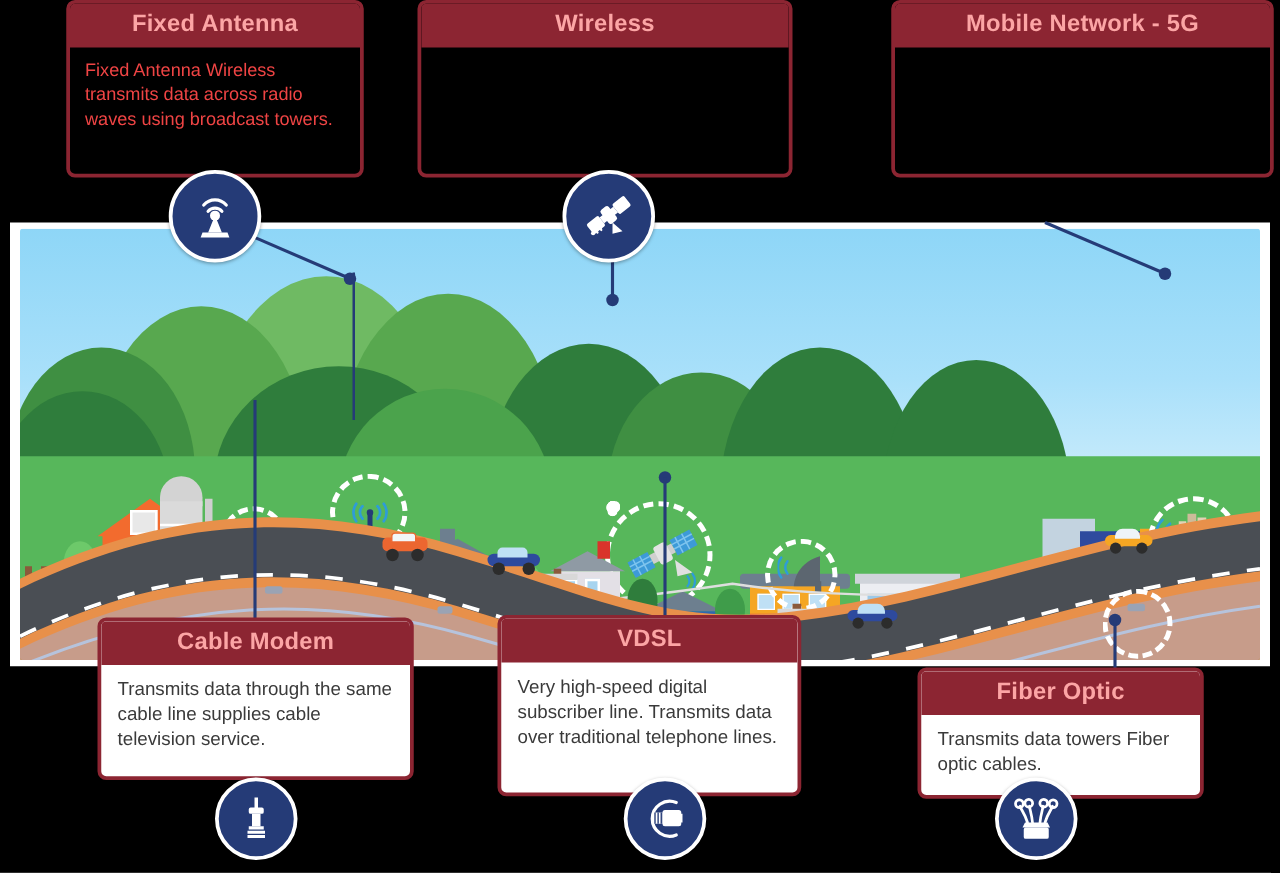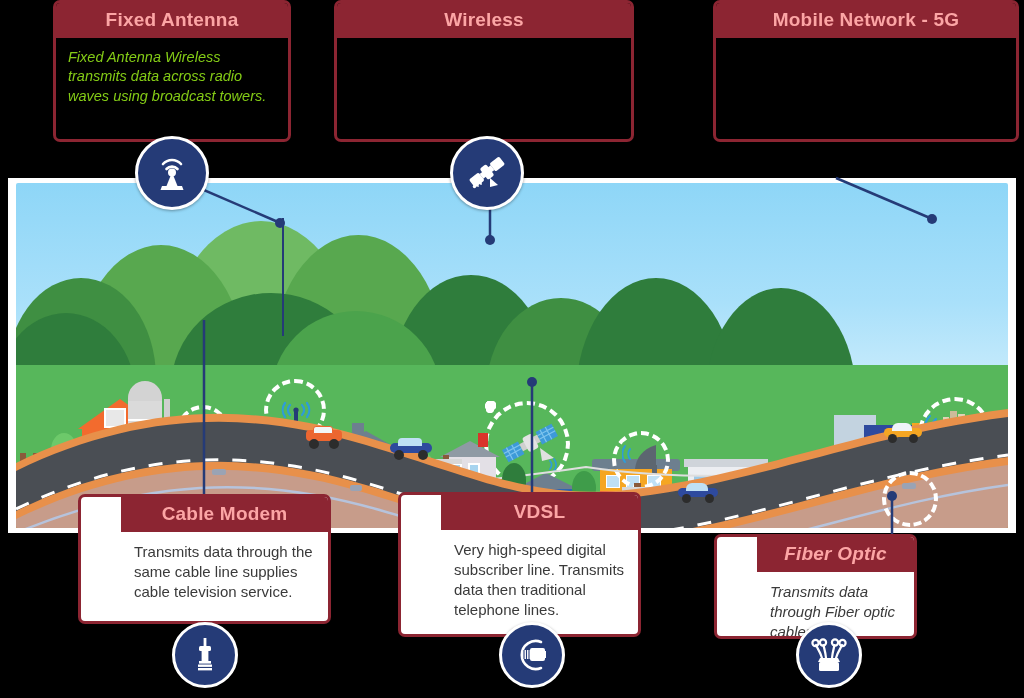--- a/index.html
+++ b/index.html
@@ -27,24 +27,24 @@
   .card { position:absolute; border-radius:7px; overflow:hidden; }
   .card .hdr {
     background:#8c2532; color:#fca5a5; text-align:center;
     font-weight:bold; letter-spacing:.2px;
   }
   .card .body { color:#333333; }
 
   
   .card.top { border:3px solid #8c2532; background:#000000; }
   .card.top .hdr { font-size:19px; padding:6px 4px 7px; }
-  .card.top .body { color:#84cc16; font-size:14.5px; line-height:1.34; padding:10px 12px 6px;font-style:italic; }
-
-  
-  .card.bottom { border:3px solid #8c2532; background:#ffffff;padding-left:40px; }
+  .card.top .body { color:#ef4444; font-size:14.5px; line-height:1.34; padding:10px 12px 6px; }
+
+  
+  .card.bottom { border:3px solid #8c2532; background:#ffffff; }
   .card.bottom .hdr { font-size:19px; padding:6px 4px 7px; }
   .card.bottom .body { color:#3a3a3a; font-size:15px; line-height:1.33; padding:10px 13px 10px; }
 
   
   .badge {
     position:absolute; border-radius:50%;
     background:#253b77; border:3px solid #ffffff;
     display:flex; align-items:center; justify-content:center;
     box-shadow:0 1px 3px rgba(0,0,0,.35);
   }
@@ -407,26 +407,26 @@
   </div>
 
 
   <div class="card bottom" style="left:78px;top:494px;width:253px;height:130px;">
     <div class="hdr">Cable Modem</div>
     <div class="body">Transmits data through the same cable line supplies cable television service.</div>
   </div>
 
   <div class="card bottom" style="left:398px;top:492px;width:243px;height:145px;">
     <div class="hdr">VDSL</div>
-    <div class="body">Very high-speed digital subscriber line. Transmits data then traditional telephone lines.</div>
-  </div>
-
-  <div class="card bottom" style="left:714px;top:534px;width:203px;height:105px;font-style:italic;">
+    <div class="body">Very high-speed digital subscriber line. Transmits data over traditional telephone lines.</div>
+  </div>
+
+  <div class="card bottom" style="left:734px;top:534px;width:229px;height:105px;">
     <div class="hdr">Fiber Optic</div>
-    <div class="body">Transmits data through Fiber optic cables.</div>
+    <div class="body">Transmits data towers Fiber optic cables.</div>
   </div>
 
   <div class="badge" style="left:172px;top:622px;width:66px;height:66px;">
     <span>
       <svg viewBox="0 0 40 40" width="40" height="40">
         <rect x="18.6" y="3" width="2.8" height="9" fill="#ffffff"></rect>
         <rect x="14" y="11" width="12" height="5" rx="1.5" fill="#ffffff"></rect>
         <rect x="16.6" y="16" width="6.8" height="10" fill="#ffffff"></rect>
         <path d="M14 26 h12 v2.6 h-12 z" fill="#ffffff"></path>
         <path d="M13 29.5 h14 v2.4 h-14 z" fill="#ffffff"></path>

